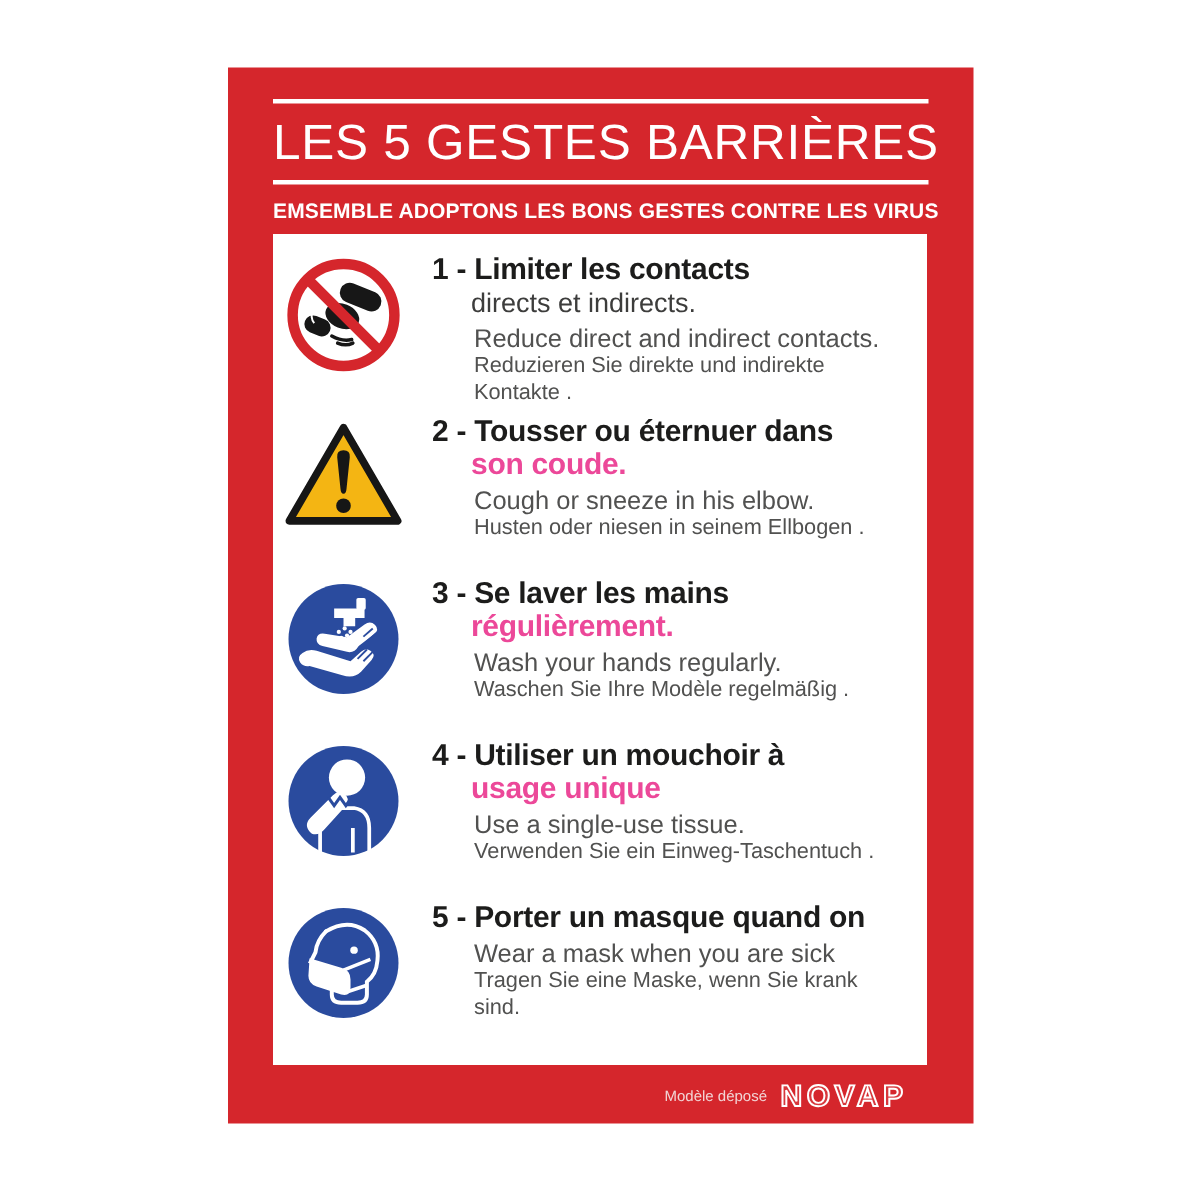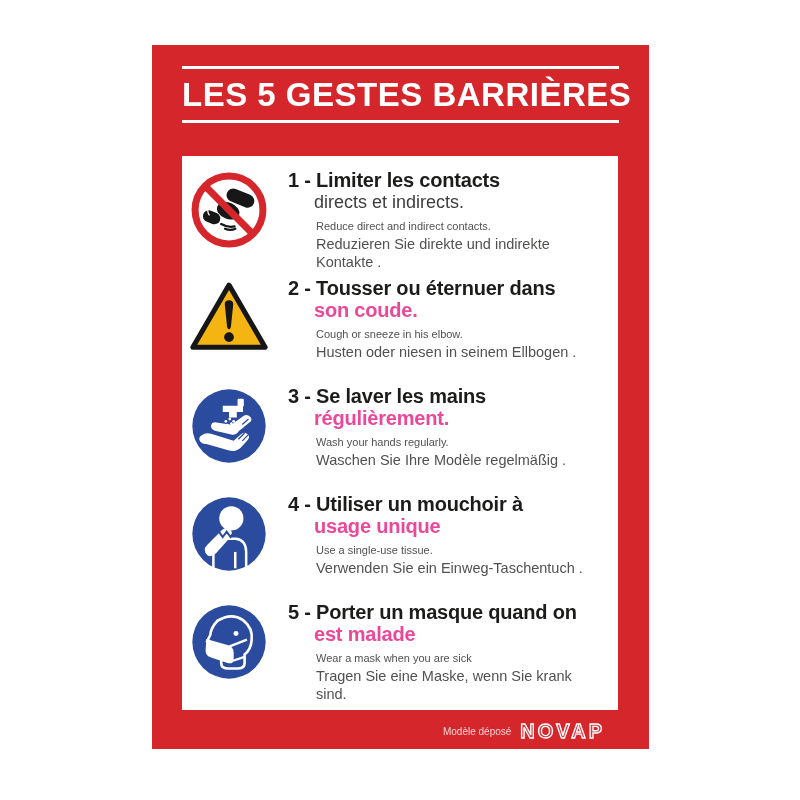--- a/index.html
+++ b/index.html
@@ -8,60 +8,61 @@
     font-family:"Liberation Sans", sans-serif;overflow:hidden;
   }
   .poster{
     position:absolute;left:152px;top:45px;width:497px;height:704px;
     background:#d5262c;
   }
   .rule{height:3px;background:#ffffff;margin:0 30px;}
   .rule.top{margin-top:21px;}
   .rule.mid{margin-top:6px;}
   .title{
-    margin:7px 30px 0;color:#ffffff;font-weight:bold;font-size:33px;
+    margin:7px 30px 0;color:#ffffff;font-weight:normal;font-size:33px;
     line-height:38px;letter-spacing:0.5px;white-space:nowrap;
   }
   .subtitle{
     margin:9px 30px 0;color:#ffffff;font-weight:bold;font-size:14px;
     letter-spacing:0.1px;white-space:nowrap;
   }
   .content{
     position:absolute;left:30px;top:111px;width:436px;height:554px;
     background:#ffffff;box-sizing:border-box;padding-top:13px;
     display:flex;flex-direction:column;
   }
   .item{display:flex;height:108px;}
   .icon-cell{
     flex:0 0 94px;display:flex;justify-content:center;align-items:flex-start;
     padding-top:2px;
   }
   .txt{flex:1;padding-left:12px;padding-right:21px;}
   .fr1{font-size:20px;font-weight:bold;color:#1c1c1b;line-height:22px;letter-spacing:-0.2px;}
   .fr2{font-size:20px;font-weight:bold;color:#ec4899;line-height:22px;margin-left:26px;letter-spacing:-0.2px;}
   .item.first .fr2{font-weight:normal;font-size:18px;color:#3d3d3c;letter-spacing:0;}
-  .en{font-size:11px;color:#515150;line-height:18px;margin:4px 0 0 28px;}
+  .en{font-size:17px;color:#515150;line-height:18px;margin:4px 0 0 28px;}
   .de{font-size:14.5px;color:#515150;line-height:18px;margin:0 0 0 28px;}
   .footer{
     position:absolute;right:44px;bottom:8px;display:flex;align-items:center;gap:9px;
   }
   .registered{color:#f2d4d5;font-size:10px;}
   .brand{
     font-size:20px;font-weight:bold;letter-spacing:3px;line-height:1;
     color:rgba(255,255,255,0.08);-webkit-text-stroke:1.3px #ffffff;
   }
 </style>
 </head>
 <body>
 
 <div class="poster">
 
   <div class="rule top"></div>
   <div class="title">LES 5 GESTES BARRIÈRES</div>
   <div class="rule mid"></div>
+  <div class="subtitle">EMSEMBLE ADOPTONS LES BONS GESTES CONTRE LES VIRUS</div>
 
   <div class="content">
 
     <div class="item first">
       <div class="icon-cell">
         <svg viewBox="0 0 100 100" width="78" height="78" aria-hidden="true">
           <circle cx="50" cy="50" r="43.5" fill="#ffffff" stroke="#d5262c" stroke-width="9"></circle>
           <g fill="#171717">
             <rect x="46" y="26" width="37" height="17" rx="8.5" transform="rotate(22 64 35)"></rect>
             <ellipse cx="49" cy="51" rx="15" ry="10.5" transform="rotate(22 49 51)"></ellipse>
@@ -162,21 +163,20 @@
           <path d="M35,23 Q53,12 68,22 Q81,32 79,48 Q78,60 70,66 L70,77 Q70,84 62,84 L48,84 Q40,84 40,77 L40,71" fill="none" stroke="#ffffff" stroke-width="3.4" stroke-linecap="round"></path>
           <path d="M35,23 Q27,31 26,41 L22,49 L27,51" fill="none" stroke="#ffffff" stroke-width="3.4" stroke-linecap="round"></path>
           <line x1="50" y1="56" x2="73" y2="47" stroke="#ffffff" stroke-width="3"></line>
           <line x1="52" y1="75" x2="70" y2="69" stroke="#ffffff" stroke-width="3"></line>
           <path d="M21,46 L48,54 Q56,56 56,64 L56,71 Q56,79 48,77 L27,70 Q20,68 20,61 Z" fill="#ffffff"></path>
           <circle cx="59" cy="39" r="3.2" fill="#ffffff"></circle>
         </svg>
       </div>
       <div class="txt">
         <div class="fr1">5 - Porter un masque quand on</div>
-        <div class="fr2">est malade</div>
         <div class="en">Wear a mask when you are sick</div>
         <div class="de">Tragen Sie eine Maske, wenn Sie krank sind.</div>
       </div>
     </div>
 
   </div>
 
   <div class="footer">
     <span class="registered">Modèle déposé</span>
     <span class="brand">NOVAP</span>

